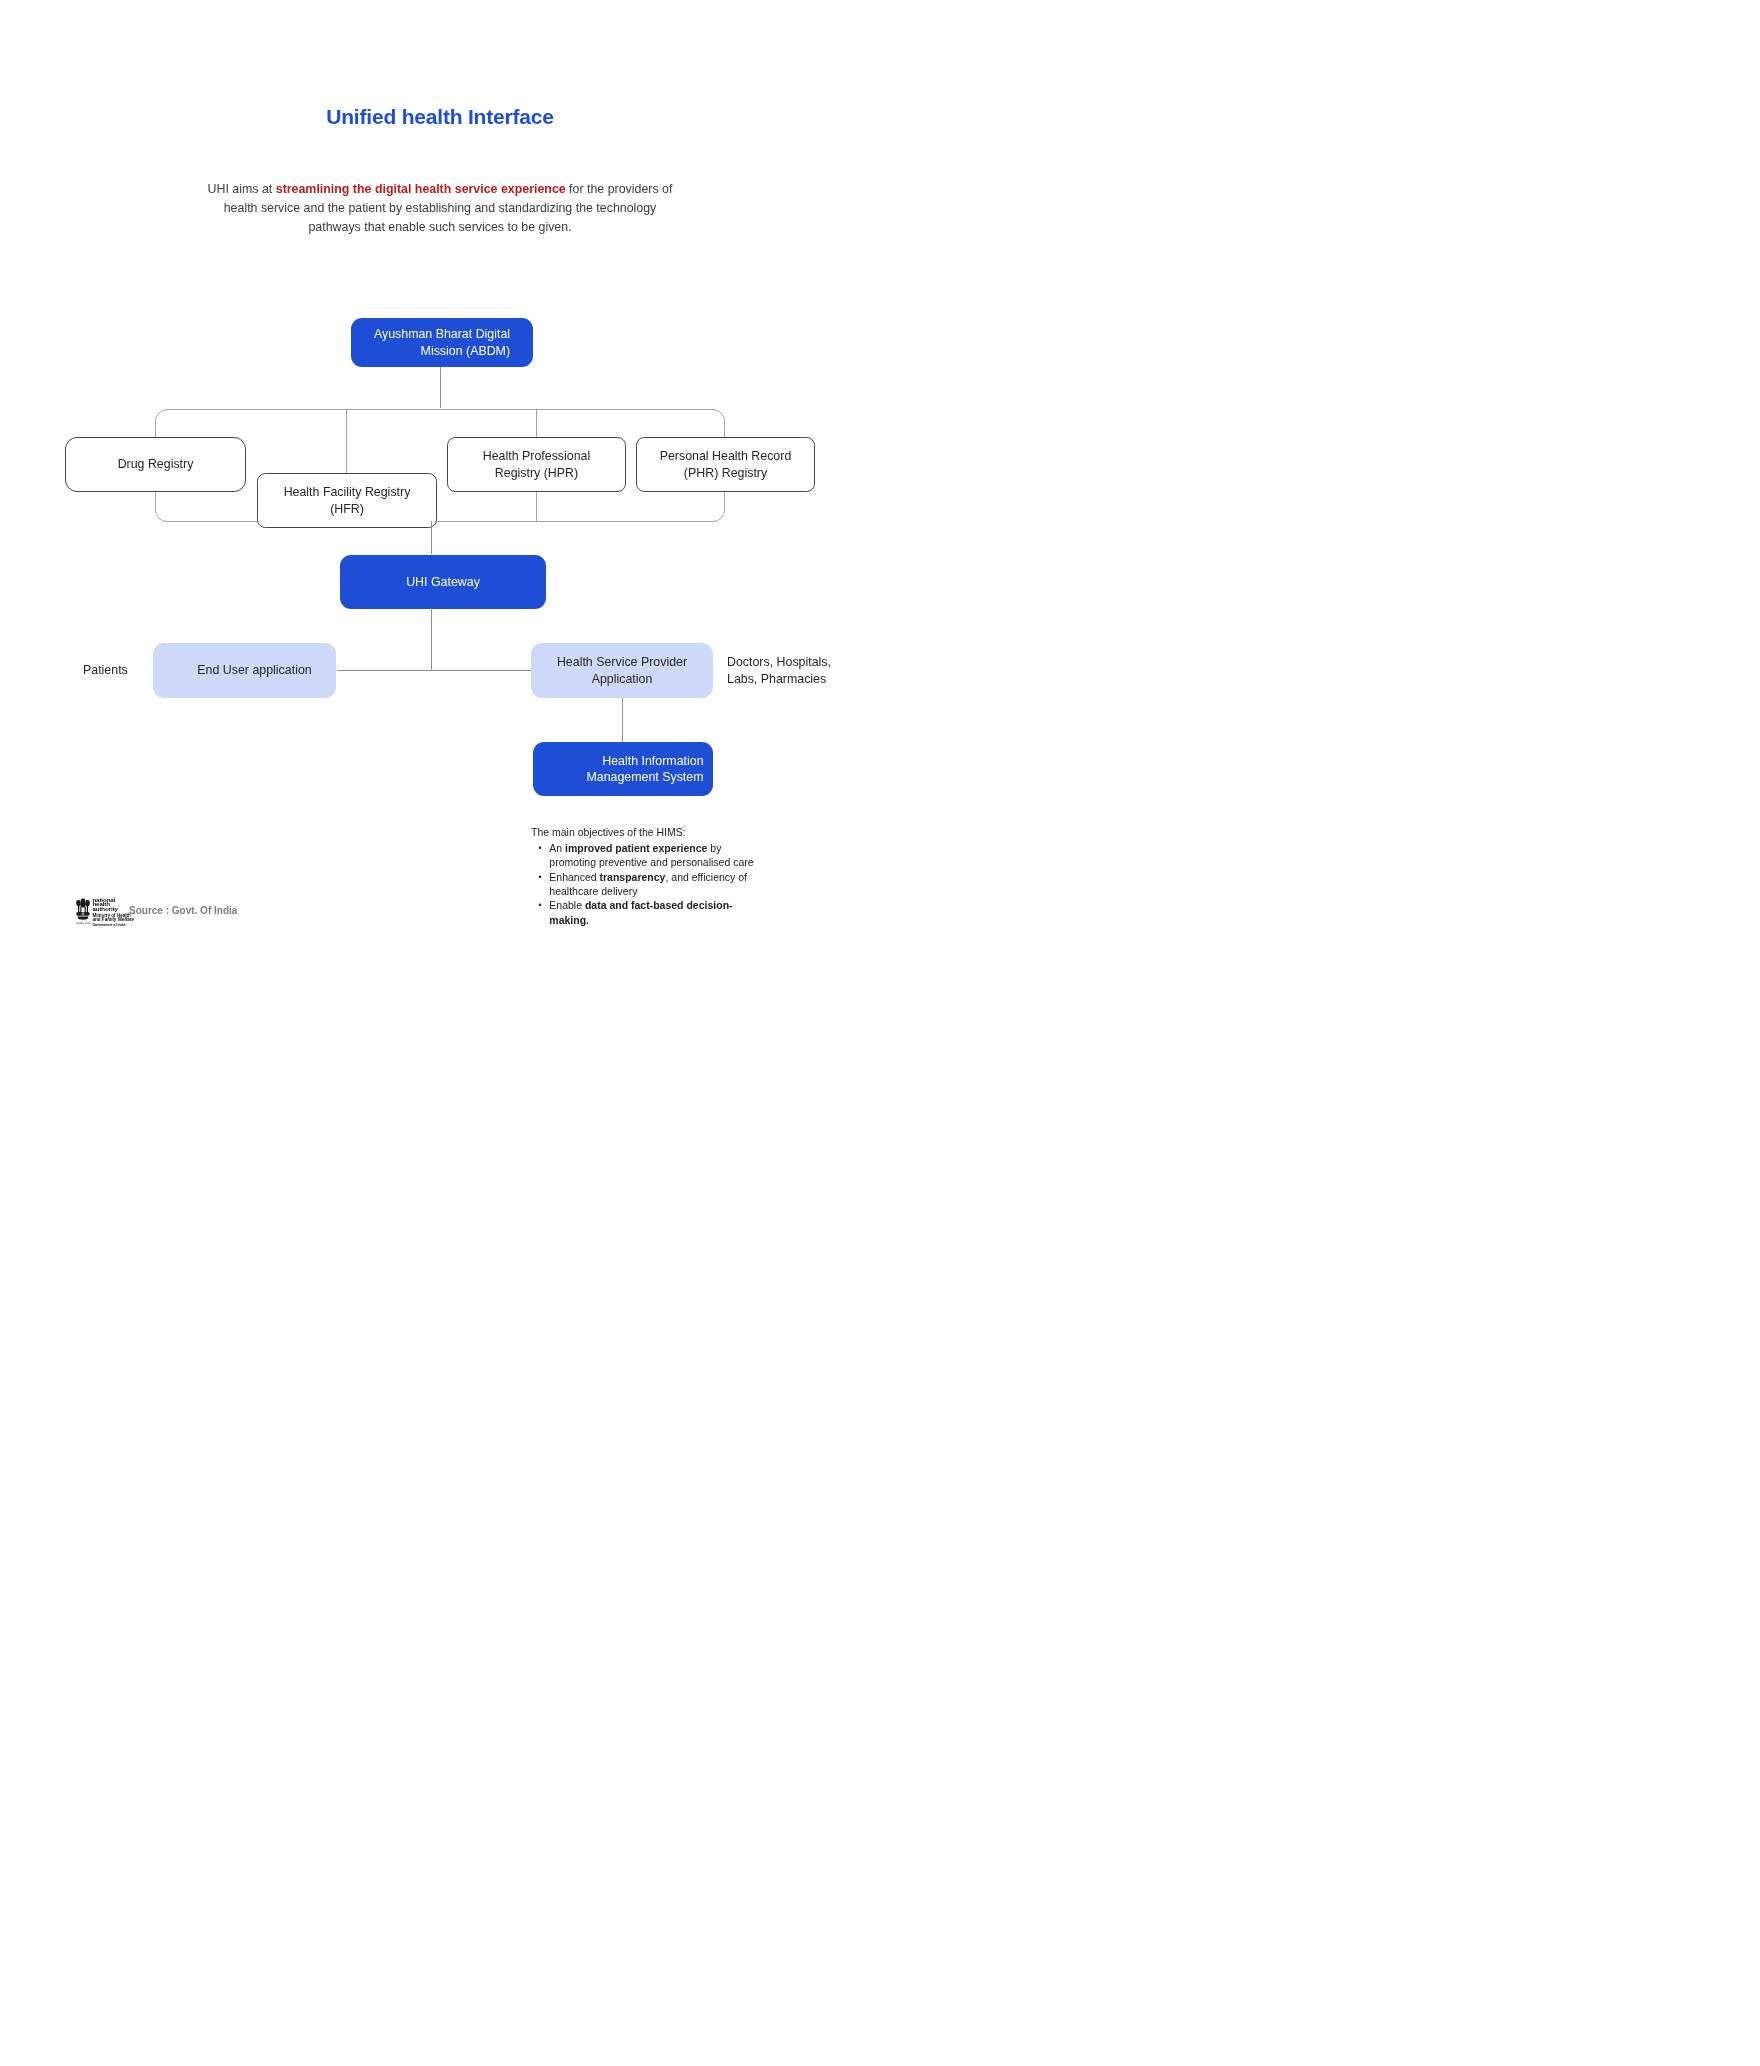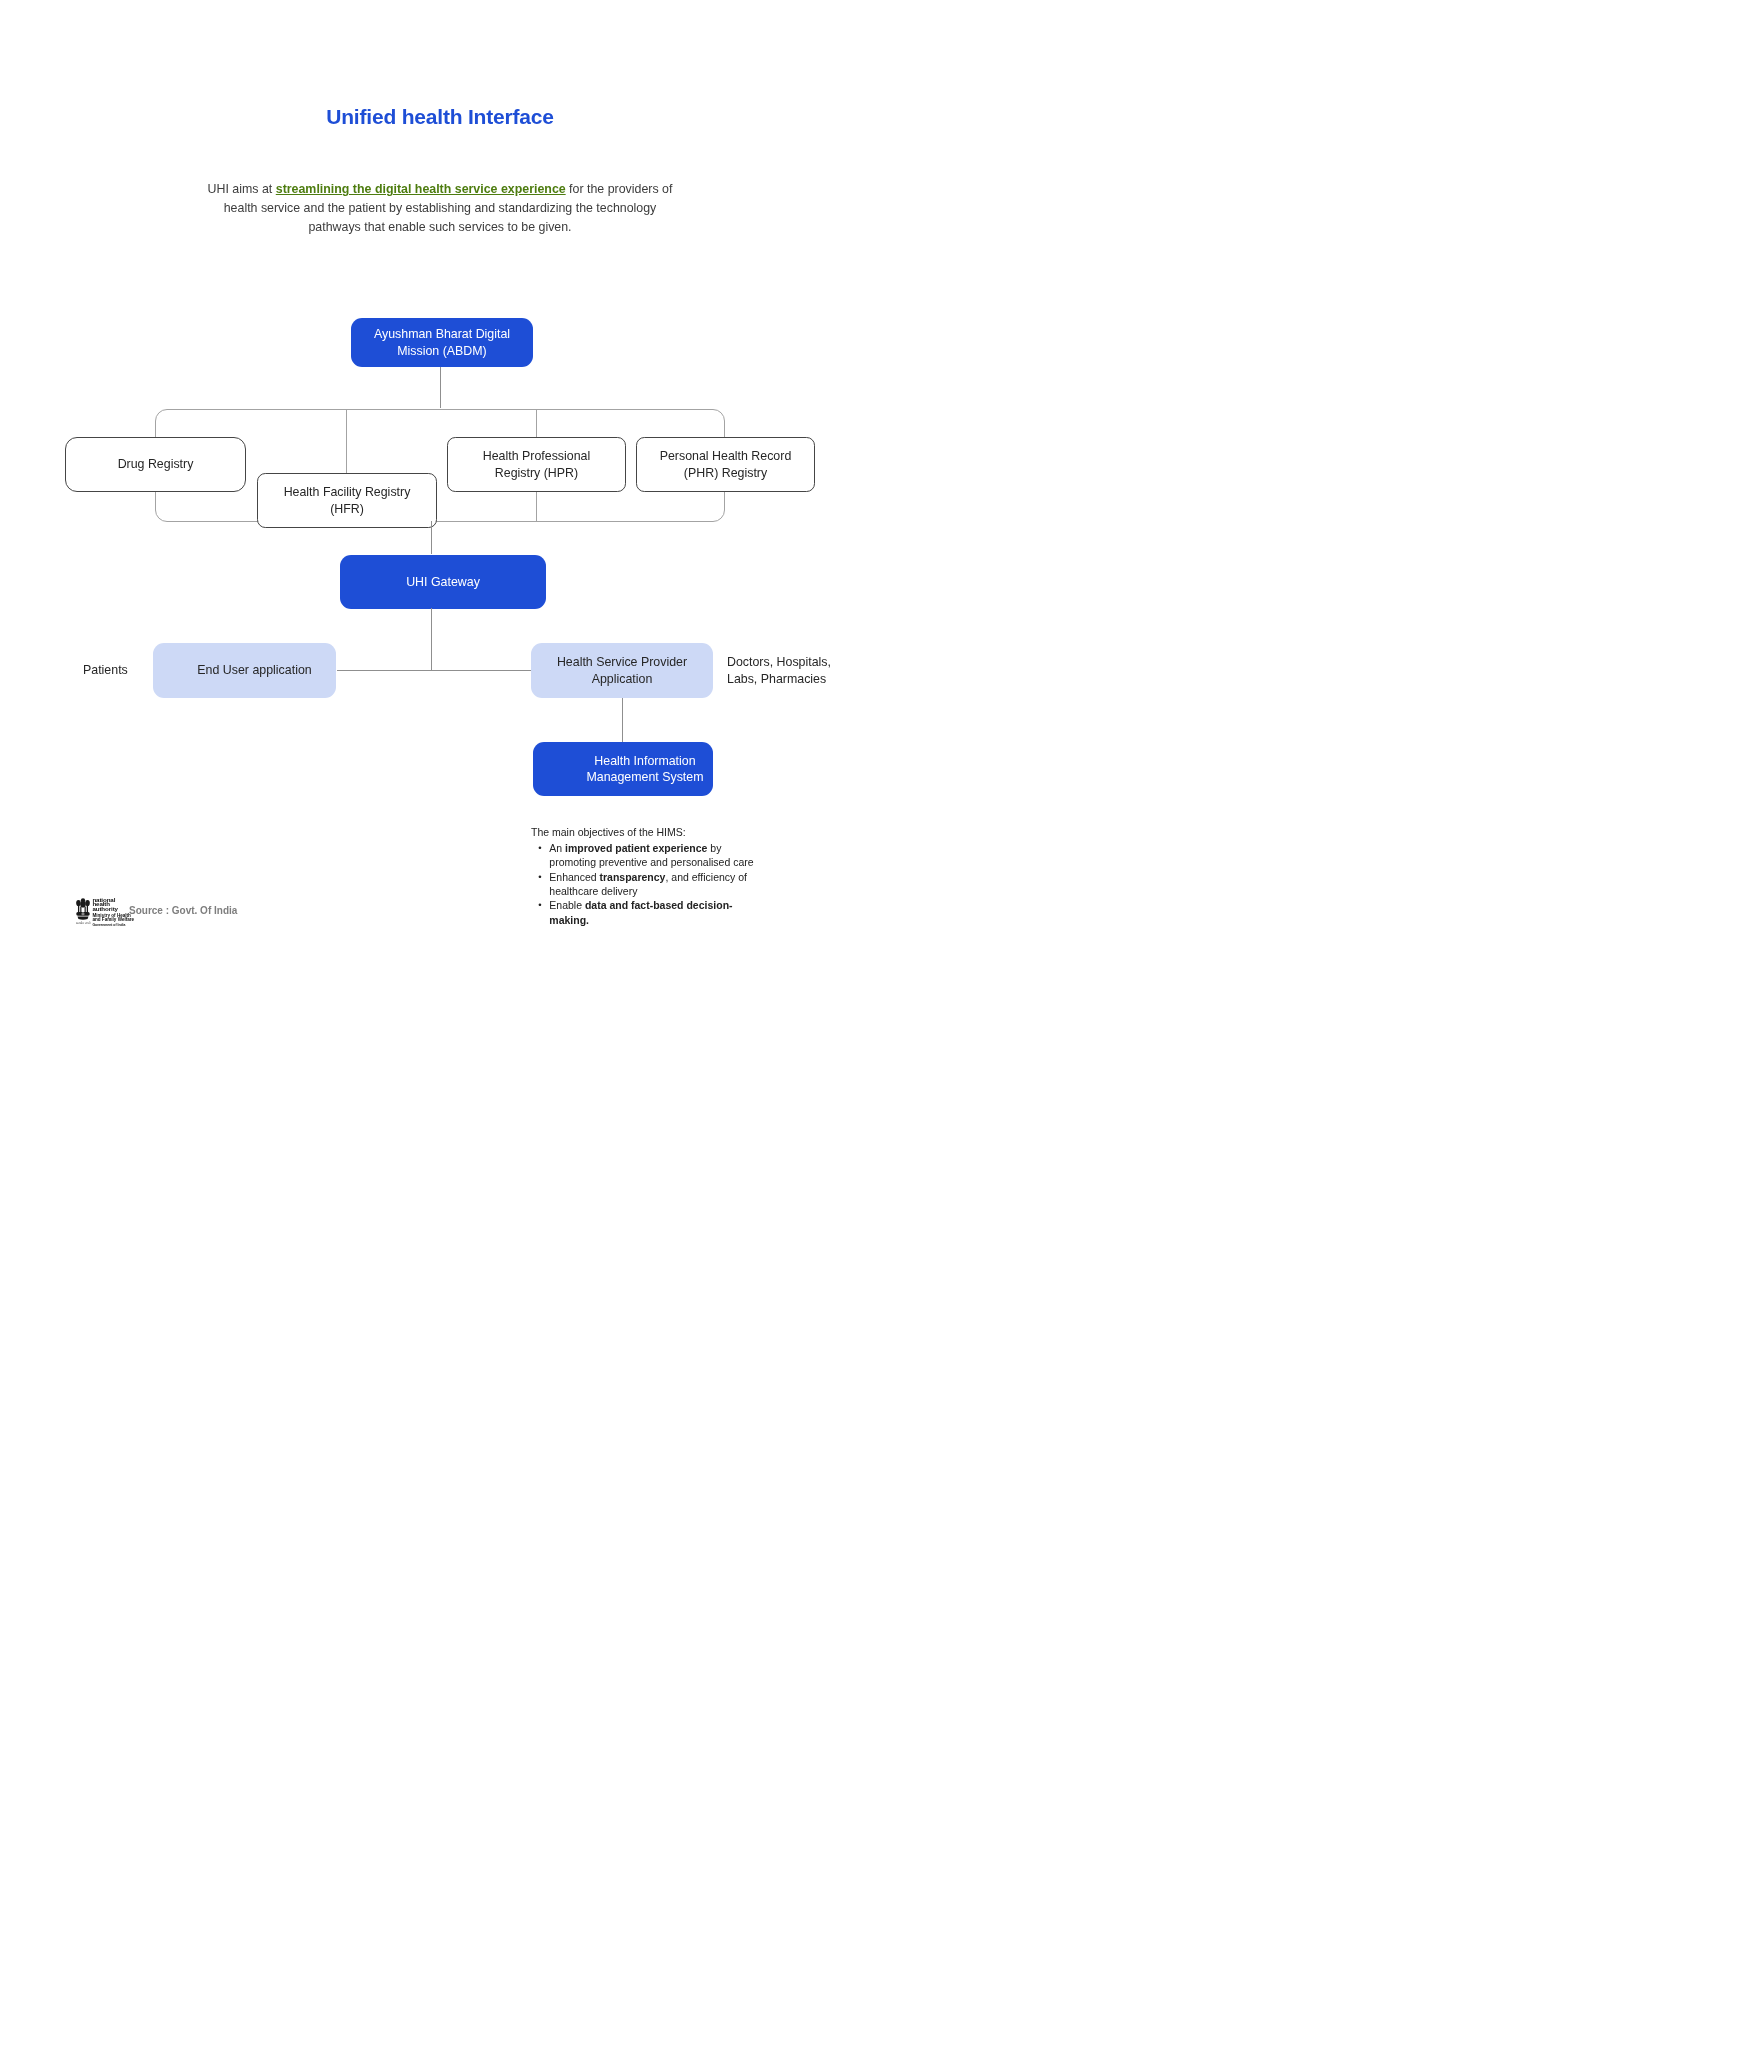--- a/index.html
+++ b/index.html
@@ -19,26 +19,26 @@
   #canvas{position:relative;width:880px;height:1033px;background:var(--background);overflow:hidden;}
   .abs{position:absolute;}
   .page-title{
     top:105px;left:0;width:880px;text-align:center;
     font-size:21px;font-weight:700;color:var(--primary-blue);letter-spacing:-0.2px;
   }
   .intro{
     top:180px;left:5.5px;width:869px;text-align:center;
     font-size:12.4px;line-height:19px;color:var(--paragraph-gray);
   }
-  .intro b{color:#4d7c0f;text-decoration:underline;}
+  .intro b{color:#b91c1c;}
   .node{
     display:flex;align-items:center;justify-content:center;text-align:center;
     font-size:12.4px;line-height:16.5px;white-space:pre-line;box-sizing:border-box;
   }
-  .node-blue{background:var(--primary-blue);color:#ffffff;border-radius:11px;}
+  .node-blue{background:var(--primary-blue);color:#ffffff;border-radius:11px;text-align:right;}
   .node-light{background:var(--light-blue);color:var(--text-dark);border-radius:11px;}
   .node-white{background:#ffffff;color:var(--text-dark);border:0.7px solid var(--box-border);border-radius:8.3px;}
   .vline{width:0.7px;background:var(--connector-gray);}
   .hline{height:0.7px;background:var(--connector-gray);}
   .vline-thin{width:0.5px;background:var(--outline-gray);}
   .outline{
     border:0.5px solid var(--outline-gray);border-radius:12px;background:transparent;box-sizing:border-box;
   }
   .side-label{font-size:12.4px;line-height:16.5px;color:var(--text-dark);white-space:pre-line;}
   .objectives{top:825px;left:531px;width:303px;font-size:10.5px;line-height:14.4px;color:#222222;}

